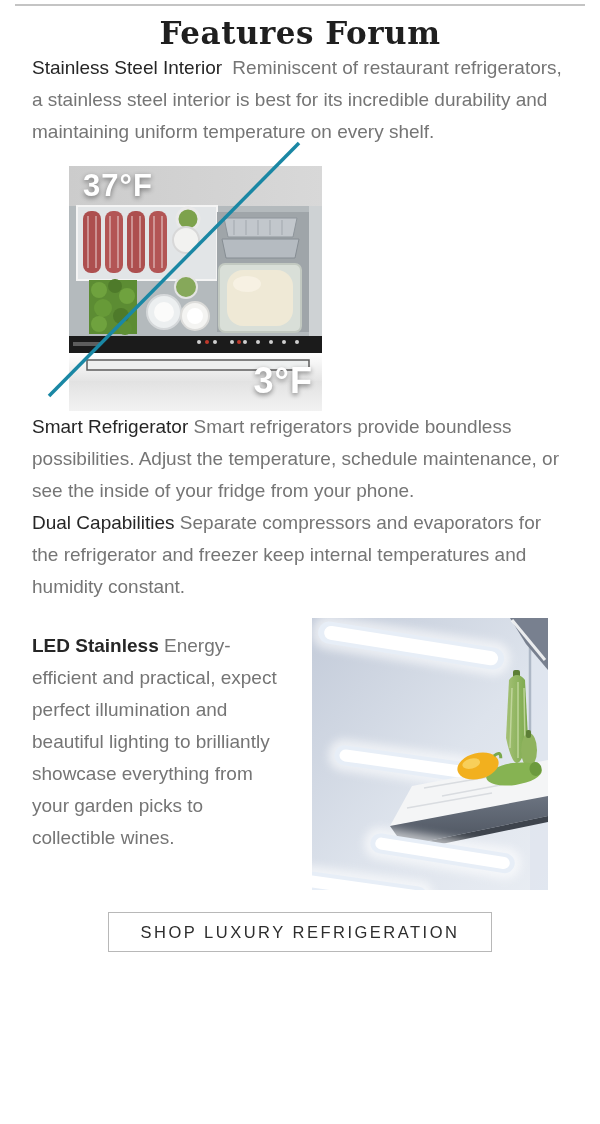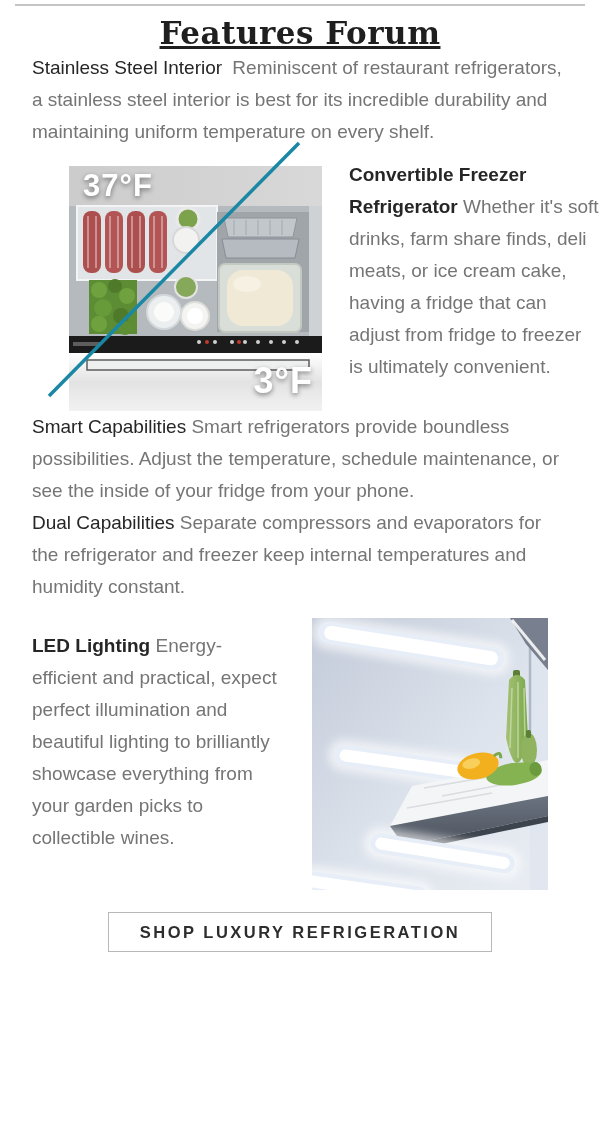--- a/index.html
+++ b/index.html
@@ -7,21 +7,20 @@
     width:600px;height:1124px;background:#ffffff;
     font-family:"Liberation Sans", sans-serif;
     overflow:hidden;position:relative;
   }
   .top-rule{height:2px;background:#c4c4c4;margin:4px 15px 0;}
   h1.page-title{
     margin:8px 0 0;text-align:center;
     font-family:"DejaVu Serif","Liberation Serif",serif;
     font-weight:700;font-size:31px;line-height:38px;color:#1f1f1f;
     letter-spacing:0.5px;
-    text-decoration:underline;
   }
   p.feature{
     margin:0 32px;font-size:19px;line-height:32px;color:#757575;
   }
   p.feature b{color:#262626;font-weight:400;}
   p.feature b.gap{margin-right:5px;}
   .p1{margin-top:15px;}
   .p-smart{margin-top:33px;}
   .p-dual{margin-top:16px;}
 
@@ -41,21 +40,21 @@
 
   .led-row{display:flex;margin:15px 0 0 32px;}
   .led-text{width:252px;margin-top:12px;font-size:19px;line-height:32px;color:#757575;}
   .led-text b{color:#262626;font-weight:700;}
   .led-wrap{margin-left:28px;width:236px;height:272px;flex:0 0 auto;}
 
   a.cta{
     display:flex;align-items:center;justify-content:center;
     width:382px;height:38px;margin:22px auto 0;
     border:1px solid #b8b8b8;background:#ffffff;
-    font-size:16.5px;font-weight:700;letter-spacing:2.5px;
+    font-size:16.5px;font-weight:400;letter-spacing:2.5px;
     color:#2d2d2d;text-decoration:none;cursor:pointer;
   }
 </style>
 </head>
 <body>
 
 <div class="top-rule"></div>
 
 <h1 class="page-title">Features Forum</h1>
 
@@ -154,29 +153,28 @@
         <rect x="18" y="194" width="222" height="10" fill="#eef0f0" stroke="#5d5d5d" stroke-width="1.5"></rect>
       </g>
       <rect x="0" y="215" width="253" height="30" fill="url(#bottomband)"></rect>
     </svg>
     <span class="temp-label temp-fridge">37°F</span>
     <span class="temp-label temp-freezer">3°F</span>
     <svg class="accent-line" width="300" height="300" viewBox="0 0 300 300">
       <line x1="5" y1="258" x2="255" y2="5" stroke="#1a87a4" stroke-width="3.5"></line>
     </svg>
   </div>
-  <div class="conv-text"><b>Convertible Freezer Refrigerator</b><span> Whether it's soft drinks, farm share finds, deli meats, or ice cream cake, having a fridge that can adjust from fridge to freezer is ultimately convenient.</span></div>
 </div>
 
-<p class="feature p-smart"><b>Smart Capabilities</b><span> Smart refrigerators provide boundless possibilities. Adjust the temperature, schedule maintenance, or see the inside of your fridge from your phone.</span></p>
+<p class="feature p-smart"><b>Smart Refrigerator</b><span> Smart refrigerators provide boundless possibilities. Adjust the temperature, schedule maintenance, or see the inside of your fridge from your phone.</span></p>
 
 <p class="feature p-dual"><b>Dual Capabilities</b><span> Separate compressors and evaporators for the refrigerator and freezer keep internal temperatures and humidity constant.</span></p>
 
 <div class="led-row">
-  <div class="led-text"><b>LED Lighting</b><span> Energy-efficient and practical, expect perfect illumination and beautiful lighting to brilliantly showcase everything from your garden picks to collectible wines.</span></div>
+  <div class="led-text"><b>LED Stainless</b><span> Energy-efficient and practical, expect perfect illumination and beautiful lighting to brilliantly showcase everything from your garden picks to collectible wines.</span></div>
   <div class="led-wrap">
     <svg width="236" height="272" viewBox="0 0 236 272">
       <defs>
         <linearGradient id="ledbg" x1="0" y1="0" x2="1" y2="1">
           <stop offset="0" stop-color="#c3cbd9"></stop>
             <stop offset="0.55" stop-color="#dde3ec"></stop>
             <stop offset="1" stop-color="#e9edf3"></stop>
         </linearGradient>
         <linearGradient id="zuc" x1="0" y1="0" x2="1" y2="0">
           <stop offset="0" stop-color="#a5c176"></stop>

